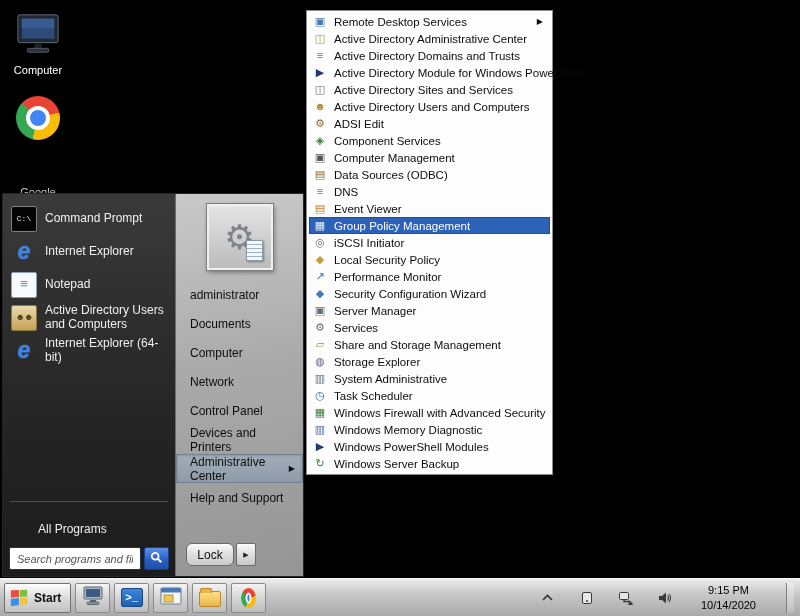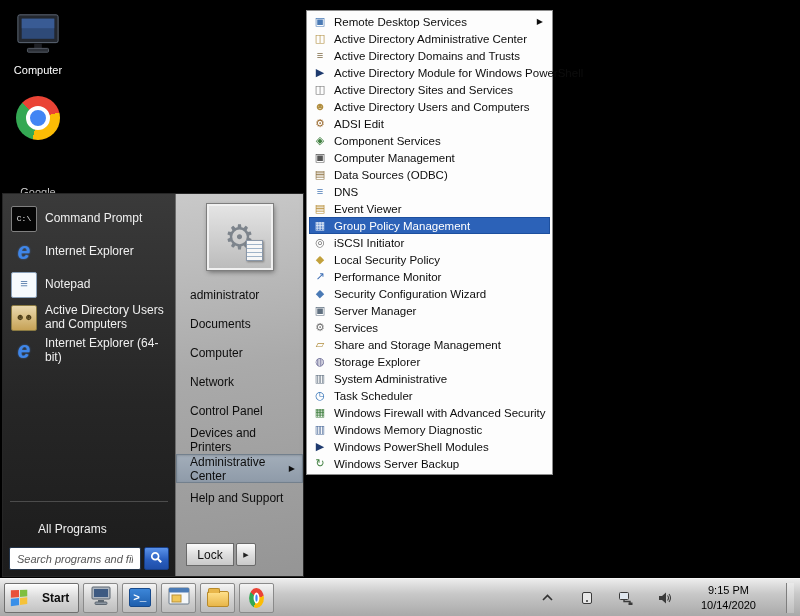--- a/index.html
+++ b/index.html
@@ -40,33 +40,33 @@
 
   .sm-right{width:130px;background:linear-gradient(172deg,#c9c9c9,#aaaaaa 45%,#959595);border-left:1px solid #6c6c6c;display:flex;flex-direction:column;padding:8px 0 6px;}
   .user-tile{width:66px;height:66px;margin:2px auto 10px;background:linear-gradient(#e4e4e4,#bcbcbc);border:2px solid #f1f1f1;outline:1px solid #7e7e7e;box-shadow:1px 2px 5px rgba(0,0,0,.45);display:flex;align-items:center;justify-content:center;position:relative;}
   .user-tile .gear-glyph{font-size:34px;color:#7d848c;line-height:1;}
   .user-tile .pad-glyph{position:absolute;right:8px;bottom:7px;width:17px;height:21px;background:repeating-linear-gradient(#f7f7f7 0 3px,#9fb3c8 3px 4px);border:1px solid #8a97a8;box-shadow:1px 1px 2px rgba(0,0,0,.35);}
   .smr-item{display:flex;align-items:center;height:29px;padding:0 8px 0 14px;font-size:12px;color:#0d0d0d;cursor:default;}
   .smr-item.selected{background:linear-gradient(#a3aeba,#8e9aa8);box-shadow:inset 0 0 0 1px #73808d, inset 0 1px 3px rgba(0,0,0,.28);}
   .mi-arrow{display:none;margin-left:auto;font-size:8px;}
   .smr-item.has-arrow .mi-arrow,.mi.has-arrow .mi-arrow{display:block;}
   .lock-row{margin-top:auto;display:flex;gap:2px;padding:8px 0 4px 10px;}
-  .lock-btn{min-width:48px;height:23px;background:linear-gradient(#fbfbfb,#dedede 50%,#c9c9c9);border:1px solid #6a6a6a;border-radius:0;font-size:12px;color:#111;cursor:pointer;}
+  .lock-btn{min-width:48px;height:23px;background:linear-gradient(#fbfbfb,#dedede 50%,#c9c9c9);border:1px solid #6a6a6a;border-radius:6px;font-size:12px;color:#111;cursor:pointer;}
   .lock-arrow-btn{width:20px;height:23px;background:linear-gradient(#fbfbfb,#dedede 50%,#c9c9c9);border:1px solid #6a6a6a;border-radius:2px;font-size:7px;color:#222;cursor:pointer;}
 
   
   .submenu{position:absolute;left:306px;top:10px;width:247px;background:#fdfdfd;border:1px solid #8c8c8c;box-shadow:3px 3px 7px rgba(0,0,0,.55);padding:2px;}
   .mi{display:flex;align-items:center;height:17px;padding:0 6px 0 3px;font-size:11.5px;color:#0d0d0d;white-space:nowrap;cursor:default;}
   .mi .icon-slot{width:16px;text-align:center;margin-right:6px;font-size:11px;line-height:1;}
   .mi.selected{background:#2c62b8;color:#fff;box-shadow:inset 0 0 0 1px #1d4f9e;}
   .mi.has-arrow .mi-arrow{margin-right:1px;}
 
   
   .taskbar{position:absolute;left:0;bottom:0;width:800px;height:38px;background:linear-gradient(#ececec,#c8c8c8 40%,#a9a9a9);border-top:1px solid #f6f6f6;display:flex;align-items:center;padding:0 2px;}
-  .start-button{height:30px;display:flex;align-items:center;gap:14px;margin-left:2px;padding:0 9px 0 6px;background:linear-gradient(#fdfdfd,#dadada 50%,#c3c3c3);border:1px solid #6f6f6f;border-radius:2px;box-shadow:inset 0 1px 0 rgba(255,255,255,.85);font-size:12px;font-weight:bold;color:#0d0d0d;cursor:pointer;}
+  .start-button{height:30px;display:flex;align-items:center;gap:6px;margin-left:2px;padding:0 9px 0 6px;background:linear-gradient(#fdfdfd,#dadada 50%,#c3c3c3);border:1px solid #6f6f6f;border-radius:2px;box-shadow:inset 0 1px 0 rgba(255,255,255,.85);font-size:12px;font-weight:bold;color:#0d0d0d;cursor:pointer;}
   .win-flag{width:17px;height:15px;display:grid;grid-template:1fr 1fr / 1fr 1fr;gap:1.5px;transform:perspective(44px) rotateY(16deg) skewY(-5deg);}
   .win-flag i{display:block;}
   .win-flag i:nth-child(1){background:#e8503a;}
   .win-flag i:nth-child(2){background:#7fbf3f;}
   .win-flag i:nth-child(3){background:#3a8fe8;}
   .win-flag i:nth-child(4){background:#f5c23a;}
   .tb-btn{width:35px;height:30px;margin-left:4px;display:flex;align-items:center;justify-content:center;background:linear-gradient(#f4f4f4,#d2d2d2 55%,#bdbdbd);border:1px solid #8a8a8a;border-radius:2px;cursor:pointer;}
   .ps-ic{width:22px;height:19px;background:linear-gradient(#3c86d8,#1f5fae);border:1px solid #174a8c;border-radius:2px;color:#fff;font-size:11px;font-weight:bold;display:flex;align-items:center;justify-content:center;font-family:"Liberation Mono","DejaVu Sans Mono",monospace;}
   .folder-ic{width:22px;height:16px;background:linear-gradient(#ffe08a,#e8b64a);border:1px solid #b88a2a;border-radius:2px;position:relative;margin-top:3px;}
   .folder-ic::before{content:"";position:absolute;left:0;top:-4px;width:10px;height:4px;background:#e8b64a;border:1px solid #b88a2a;border-bottom:none;border-radius:2px 2px 0 0;}

